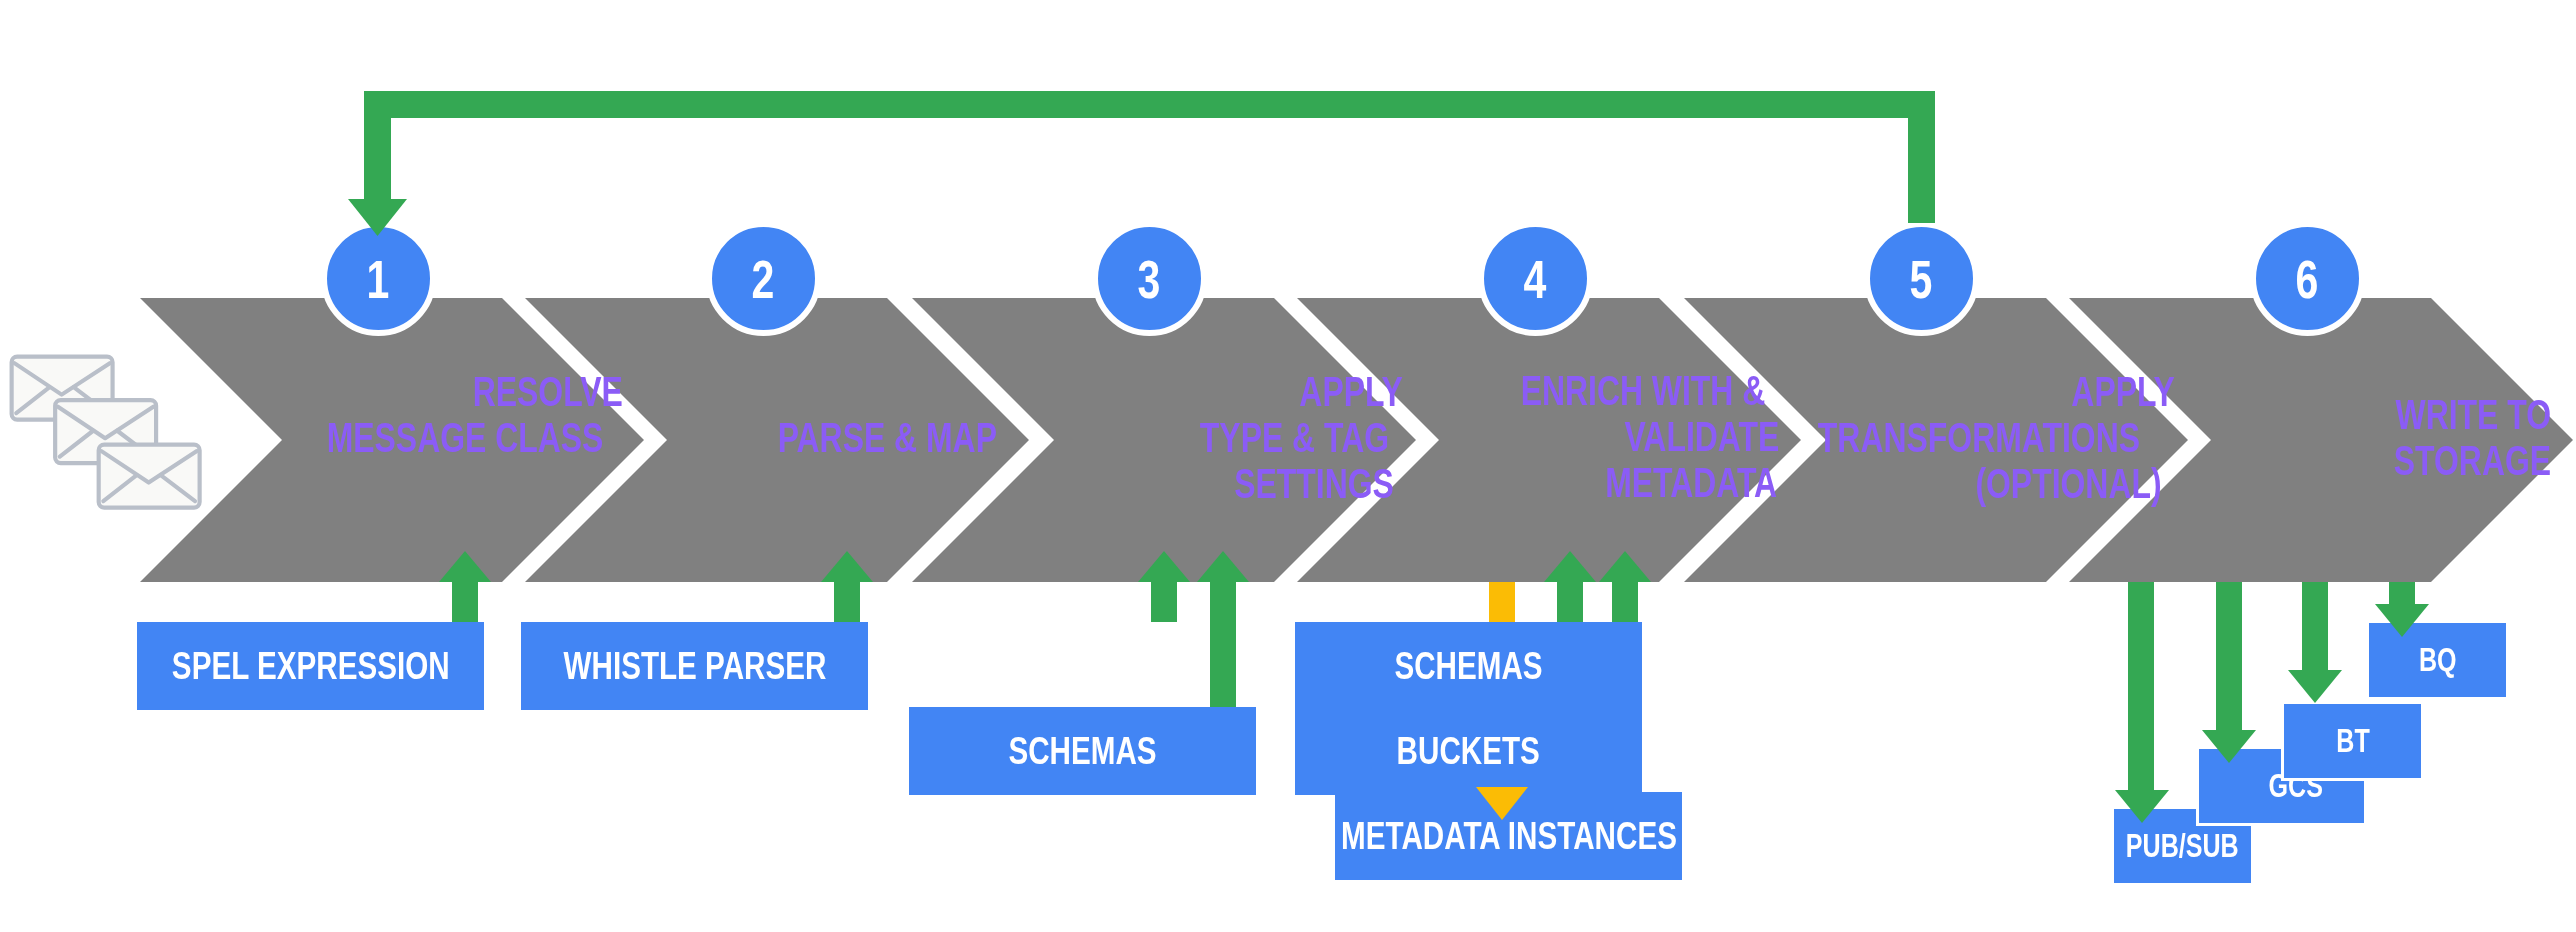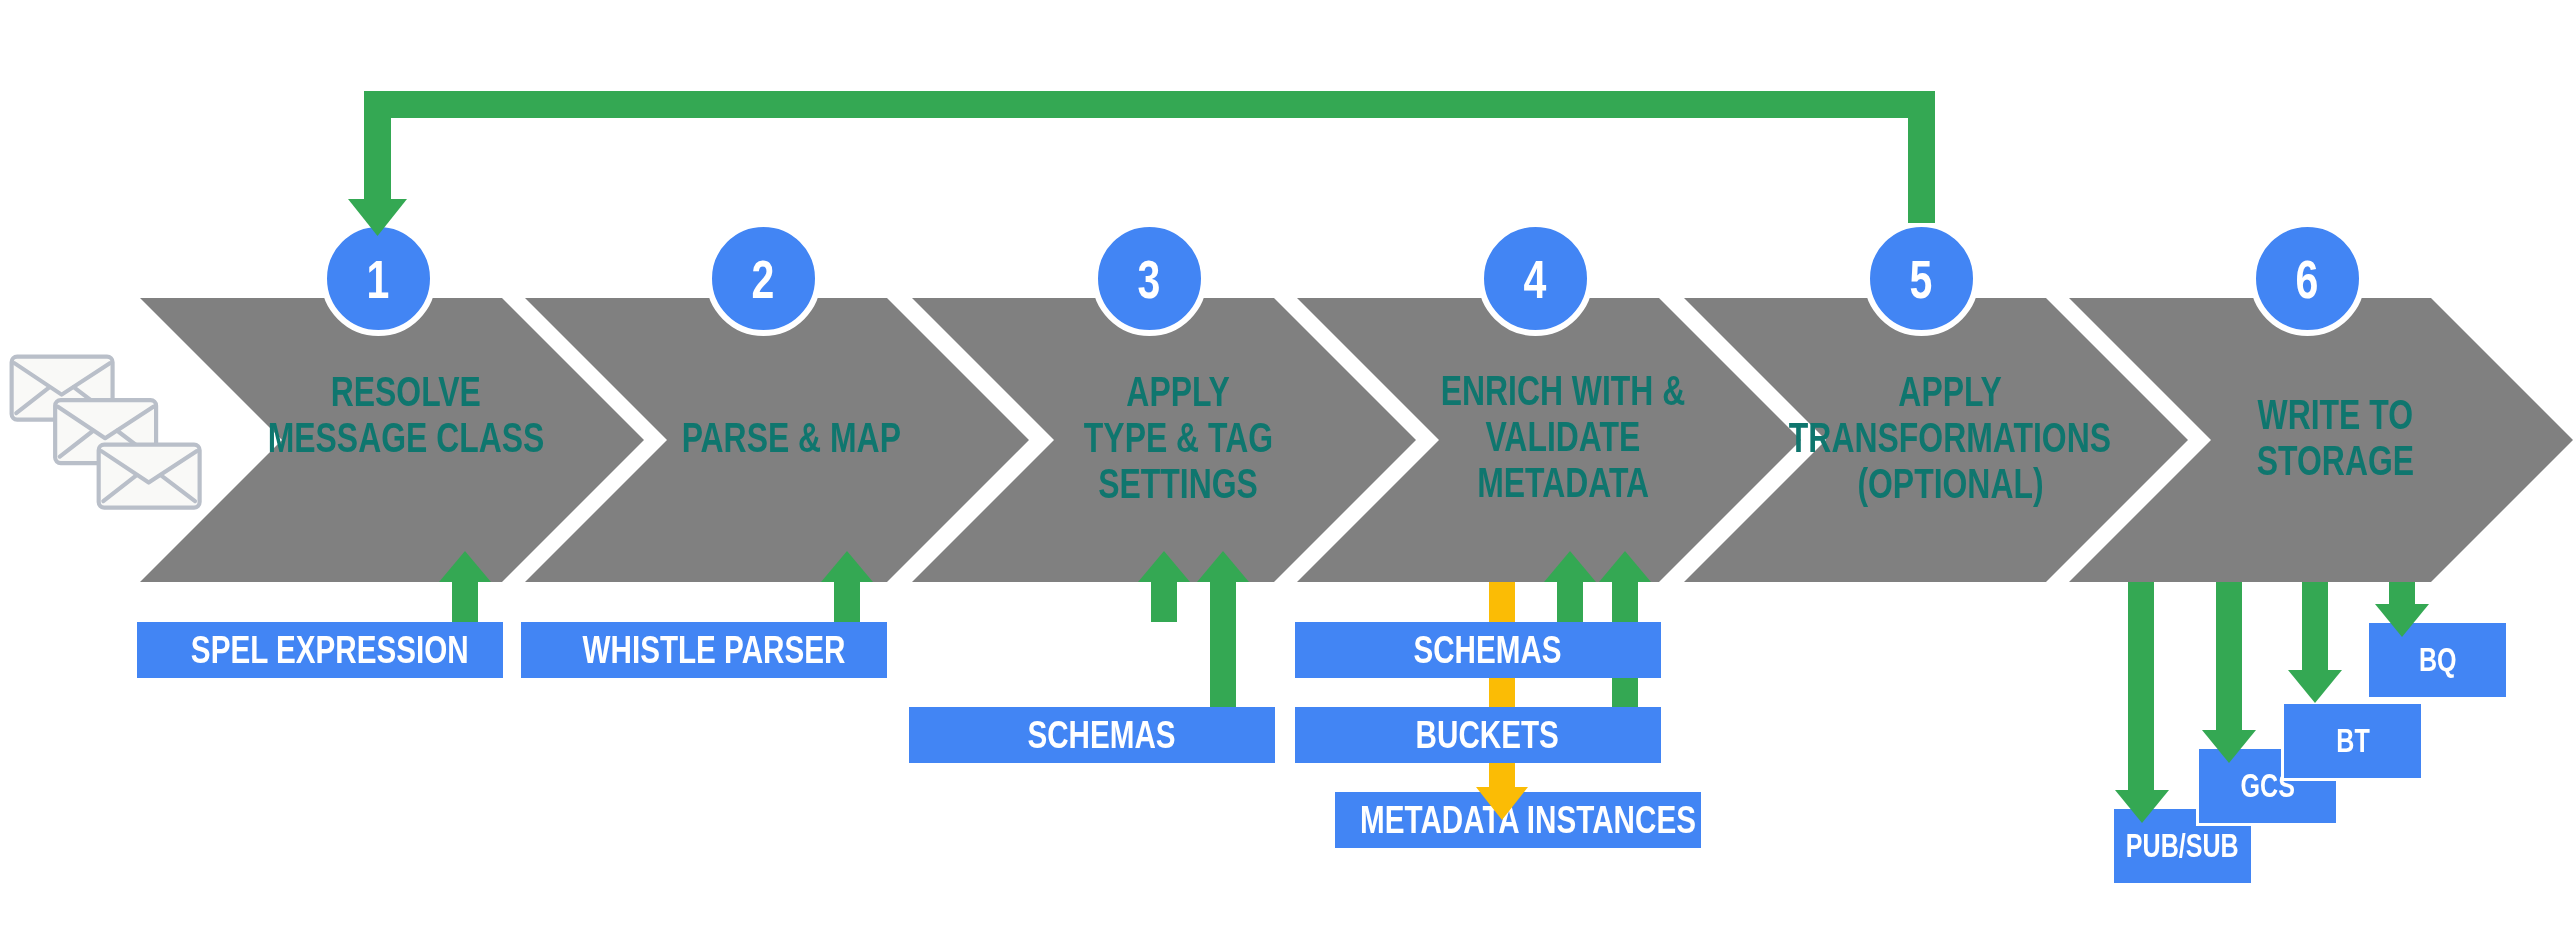--- a/index.html
+++ b/index.html
@@ -1,33 +1,33 @@
 <!DOCTYPE html>
 <html style="font-size:15px"><head>
 <meta charset="utf-8">
 <style>
   html,body{margin:0;padding:0;background:#ffffff;}
   #canvas{position:relative;width:2576px;height:932px;background:#ffffff;overflow:hidden;
           font-family:"Liberation Sans","DejaVu Sans",sans-serif;}
   .chevron{position:absolute;top:298px;width:504px;height:284px;background:#808080;z-index:1;
            clip-path:polygon(0px 0px,362px 0px,504px 142px,362px 284px,0px 284px,142px 142px);}
-  .step-label{position:absolute;width:482px;text-align:center;color:#0f766e;z-index:2;}
+  .step-label{position:absolute;width:482px;text-align:right;color:#8b5cf6;z-index:2;}
   .step-line{height:46px;line-height:46px;font-size:42px;font-weight:bold;white-space:nowrap;}
   .cond{display:inline-block;transform:scaleX(0.76);transform-origin:center center;white-space:nowrap;}
   .circle{position:absolute;top:221px;width:115px;height:115px;border-radius:50%;background:#4285F4;
           border:6.5px solid #ffffff;box-sizing:border-box;z-index:5;display:flex;align-items:center;justify-content:center;}
   .circle-num{color:#ffffff;font-size:54px;font-weight:bold;}
   .gbar{position:absolute;background:#34A853;z-index:6;}
   .shaft{position:absolute;background:#34A853;z-index:2;}
   .shaft-y{position:absolute;background:#FBBC05;z-index:2;}
   .head-up{position:absolute;width:52px;height:31px;background:#34A853;z-index:4;
            clip-path:polygon(50% 0,0 100%,100% 100%);}
   .head-down{position:absolute;background:#34A853;z-index:4;clip-path:polygon(0 0,100% 0,50% 100%);}
   .head-down-y{position:absolute;background:#FBBC05;z-index:4;clip-path:polygon(0 0,100% 0,50% 100%);}
-  .rbox{position:absolute;height:56px;background:#4285F4;z-index:3;display:flex;align-items:center;justify-content:center;padding-left:19px;}
+  .rbox{position:absolute;height:88px;background:#4285F4;z-index:3;display:flex;align-items:center;justify-content:center;}
   .rbox-label{color:#ffffff;font-size:39px;font-weight:bold;}
   .sbox{position:absolute;width:137px;height:74px;background:#4285F4;z-index:3;outline:3.7px solid #ffffff;
         display:flex;align-items:center;justify-content:center;}
   .sbox-label{color:#ffffff;font-size:33px;font-weight:bold;}
   .env-icon{position:absolute;left:7.4px;top:352px;z-index:1;}
 </style>
 </head>
 <body>
 
 <div id="canvas">
@@ -144,21 +144,21 @@
   <div class="rbox" style="left:1295px;top:707px;width:347px;">
     <span class="rbox-label cond">BUCKETS</span>
     </div>
   <div class="rbox" style="left:1335px;top:792px;width:347px;align-items:center;">
     <span class="rbox-label cond">METADATA INSTANCES</span>
     </div>
 
   <div class="sbox" style="left:2114px;top:809px;">
     <span class="sbox-label cond">PUB/SUB</span>
     </div>
-  <div class="sbox" style="left:2199px;top:749px;">
+  <div class="sbox" style="left:2199px;top:749px;padding-left:28px;">
     <span class="sbox-label cond">GCS</span>
     </div>
   <div class="sbox" style="left:2284px;top:704px;text-align:center;">
     <span class="sbox-label cond">BT</span>
     </div>
   <div class="sbox" style="left:2369px;top:623px;">
     <span class="sbox-label cond">BQ</span>
     </div>
 
   <div class="shaft" style="left:2128px;top:582px;width:26px;height:212px;"></div>

